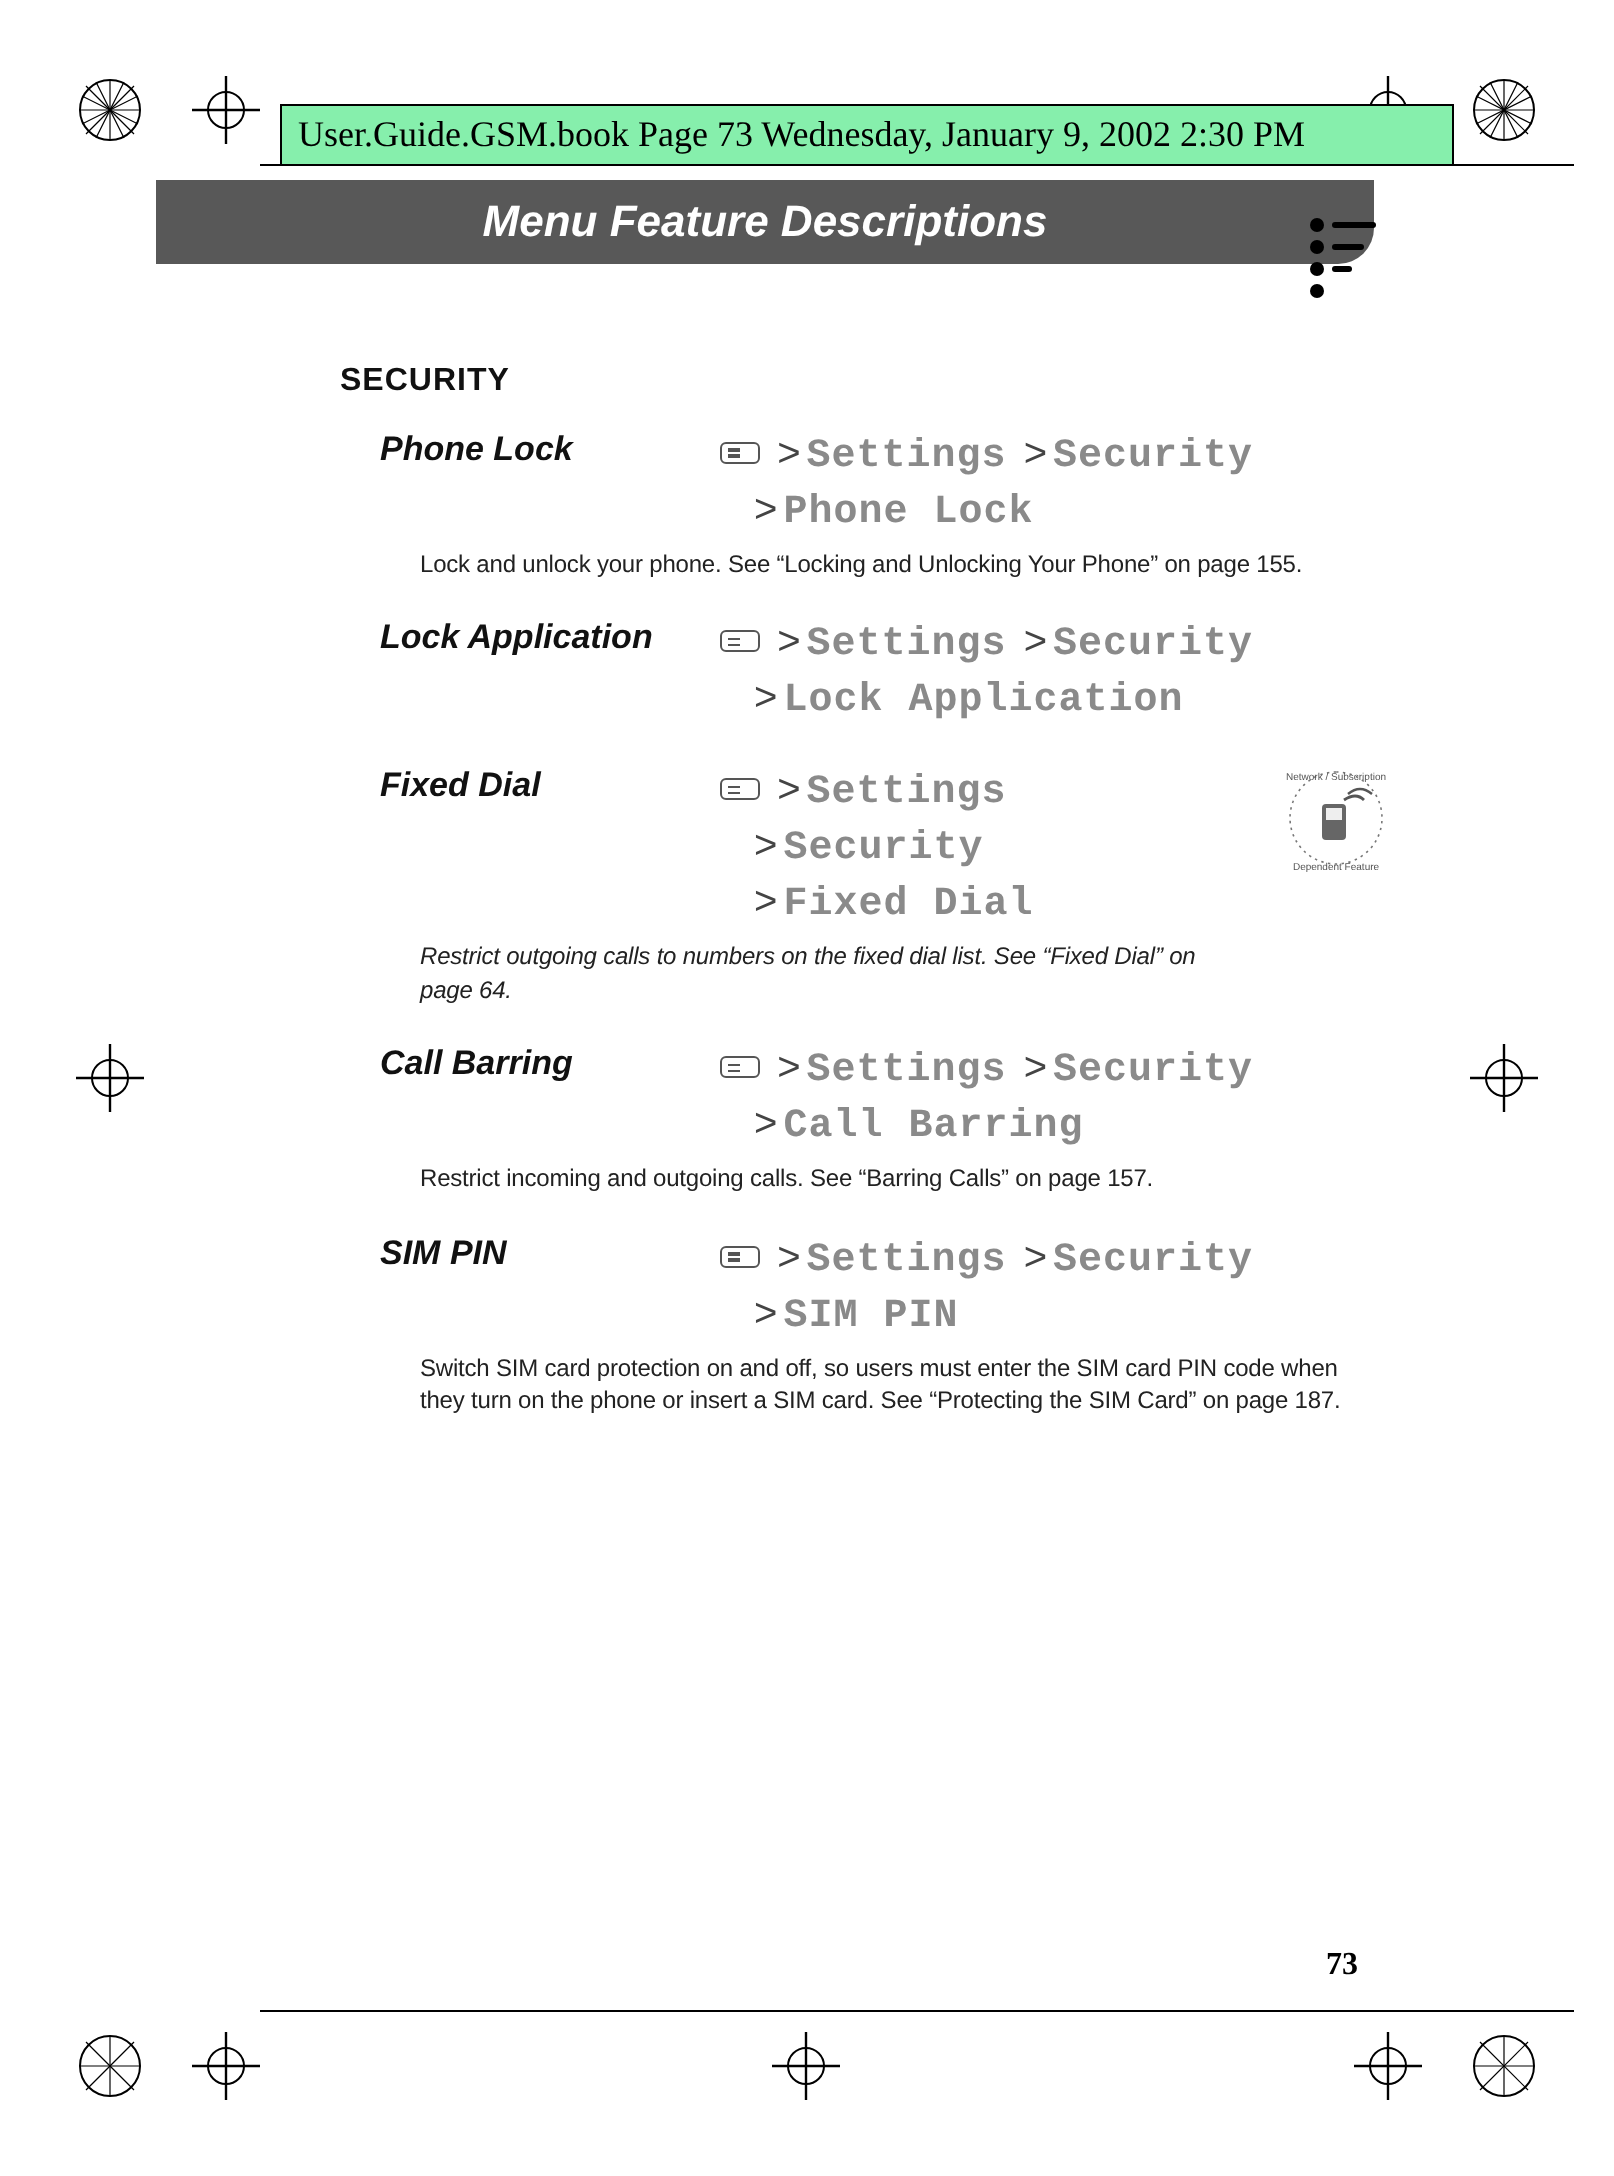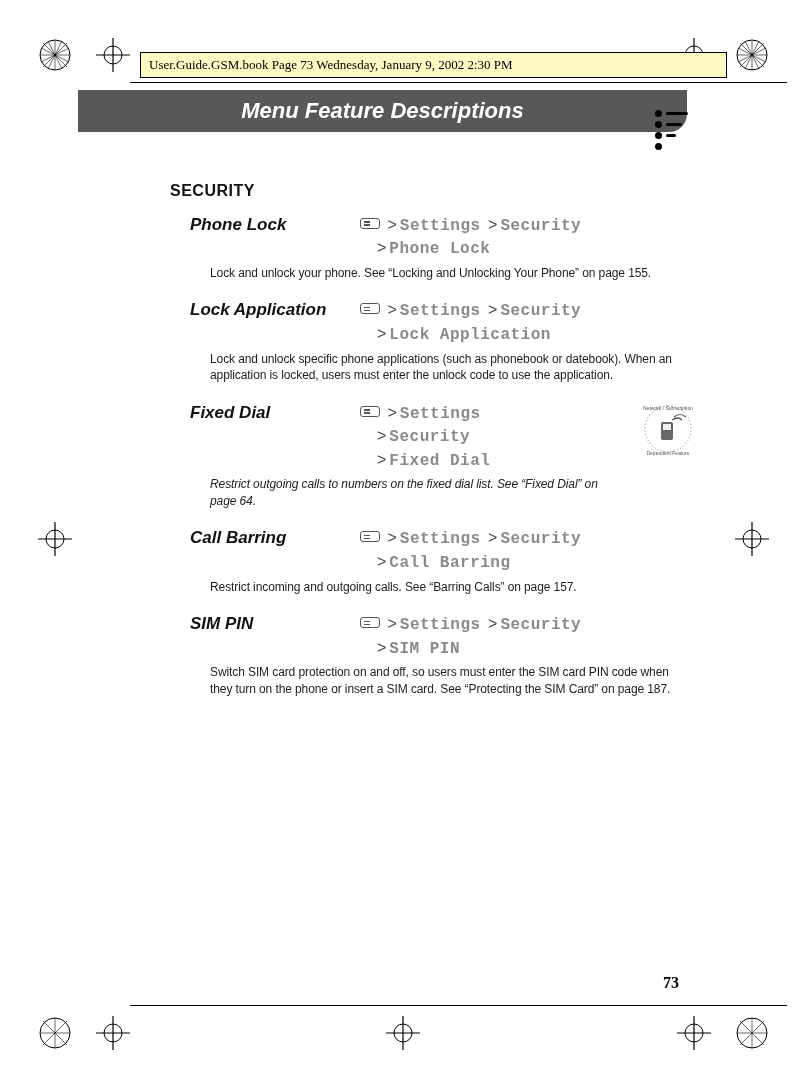--- a/index.html
+++ b/index.html
@@ -51,22 +51,22 @@
 
   
   .meta-bar {
     position:absolute;
     top: 52px;
     left: 140px;
     right: 80px;
     border: 1px solid #000;
     padding: 4px 8px;
     font-family: "Times New Roman", serif;
-    font-size: 13px;
-    background:#fef9c3;
+    font-size: 18px;
+    background:#86efac;
   }
 
   
   .chapter-tab {
     position:absolute;
     top: 90px;
     left: 78px;
     right: 120px;
     height: 42px;
     background: #585858;
@@ -128,21 +128,21 @@
     font-style: italic;
     font-family: Arial, sans-serif;
     font-size: 17px;
     width: 170px;
     flex: 0 0 170px;
     padding-left: 20px;
   }
   .feature-path {
     flex:1;
     font-family: Arial, sans-serif;
-    font-size: 16px;
+    font-size: 20px;
   }
   .menu-key {
     display:inline-block;
     border:1.5px solid #555;
     border-radius:3px;
     padding:0 4px;
     font-size:10px;
     line-height:12px;
     vertical-align:1px;
     position:relative;
@@ -337,21 +337,20 @@
   <div class="feature">
     <div class="feature-head">
       <div class="feature-name">Lock Application</div>
       <div class="feature-path">
         <span class="menu-key"></span>
         <span class="gt">&gt;</span><span class="path-item">Settings</span>
         <span class="gt">&gt;</span><span class="path-item">Security</span><br>
         <span class="path-line2"><span class="gt">&gt;</span><span class="path-item">Lock Application</span></span>
       </div>
     </div>
-    <div class="feature-desc">Lock and unlock specific phone applications (such as phonebook or datebook). When an application is locked, users must enter the unlock code to use the application.</div>
   </div>
 
   <div class="feature" style="position:relative;">
     <div class="feature-head">
       <div class="feature-name">Fixed Dial</div>
       <div class="feature-path">
         <span class="menu-key"></span>
         <span class="gt">&gt;</span><span class="path-item">Settings</span><br>
         <span class="path-line2"><span class="gt">&gt;</span><span class="path-item">Security</span></span><br>
         <span class="path-line3"><span class="gt">&gt;</span><span class="path-item">Fixed Dial</span></span>

